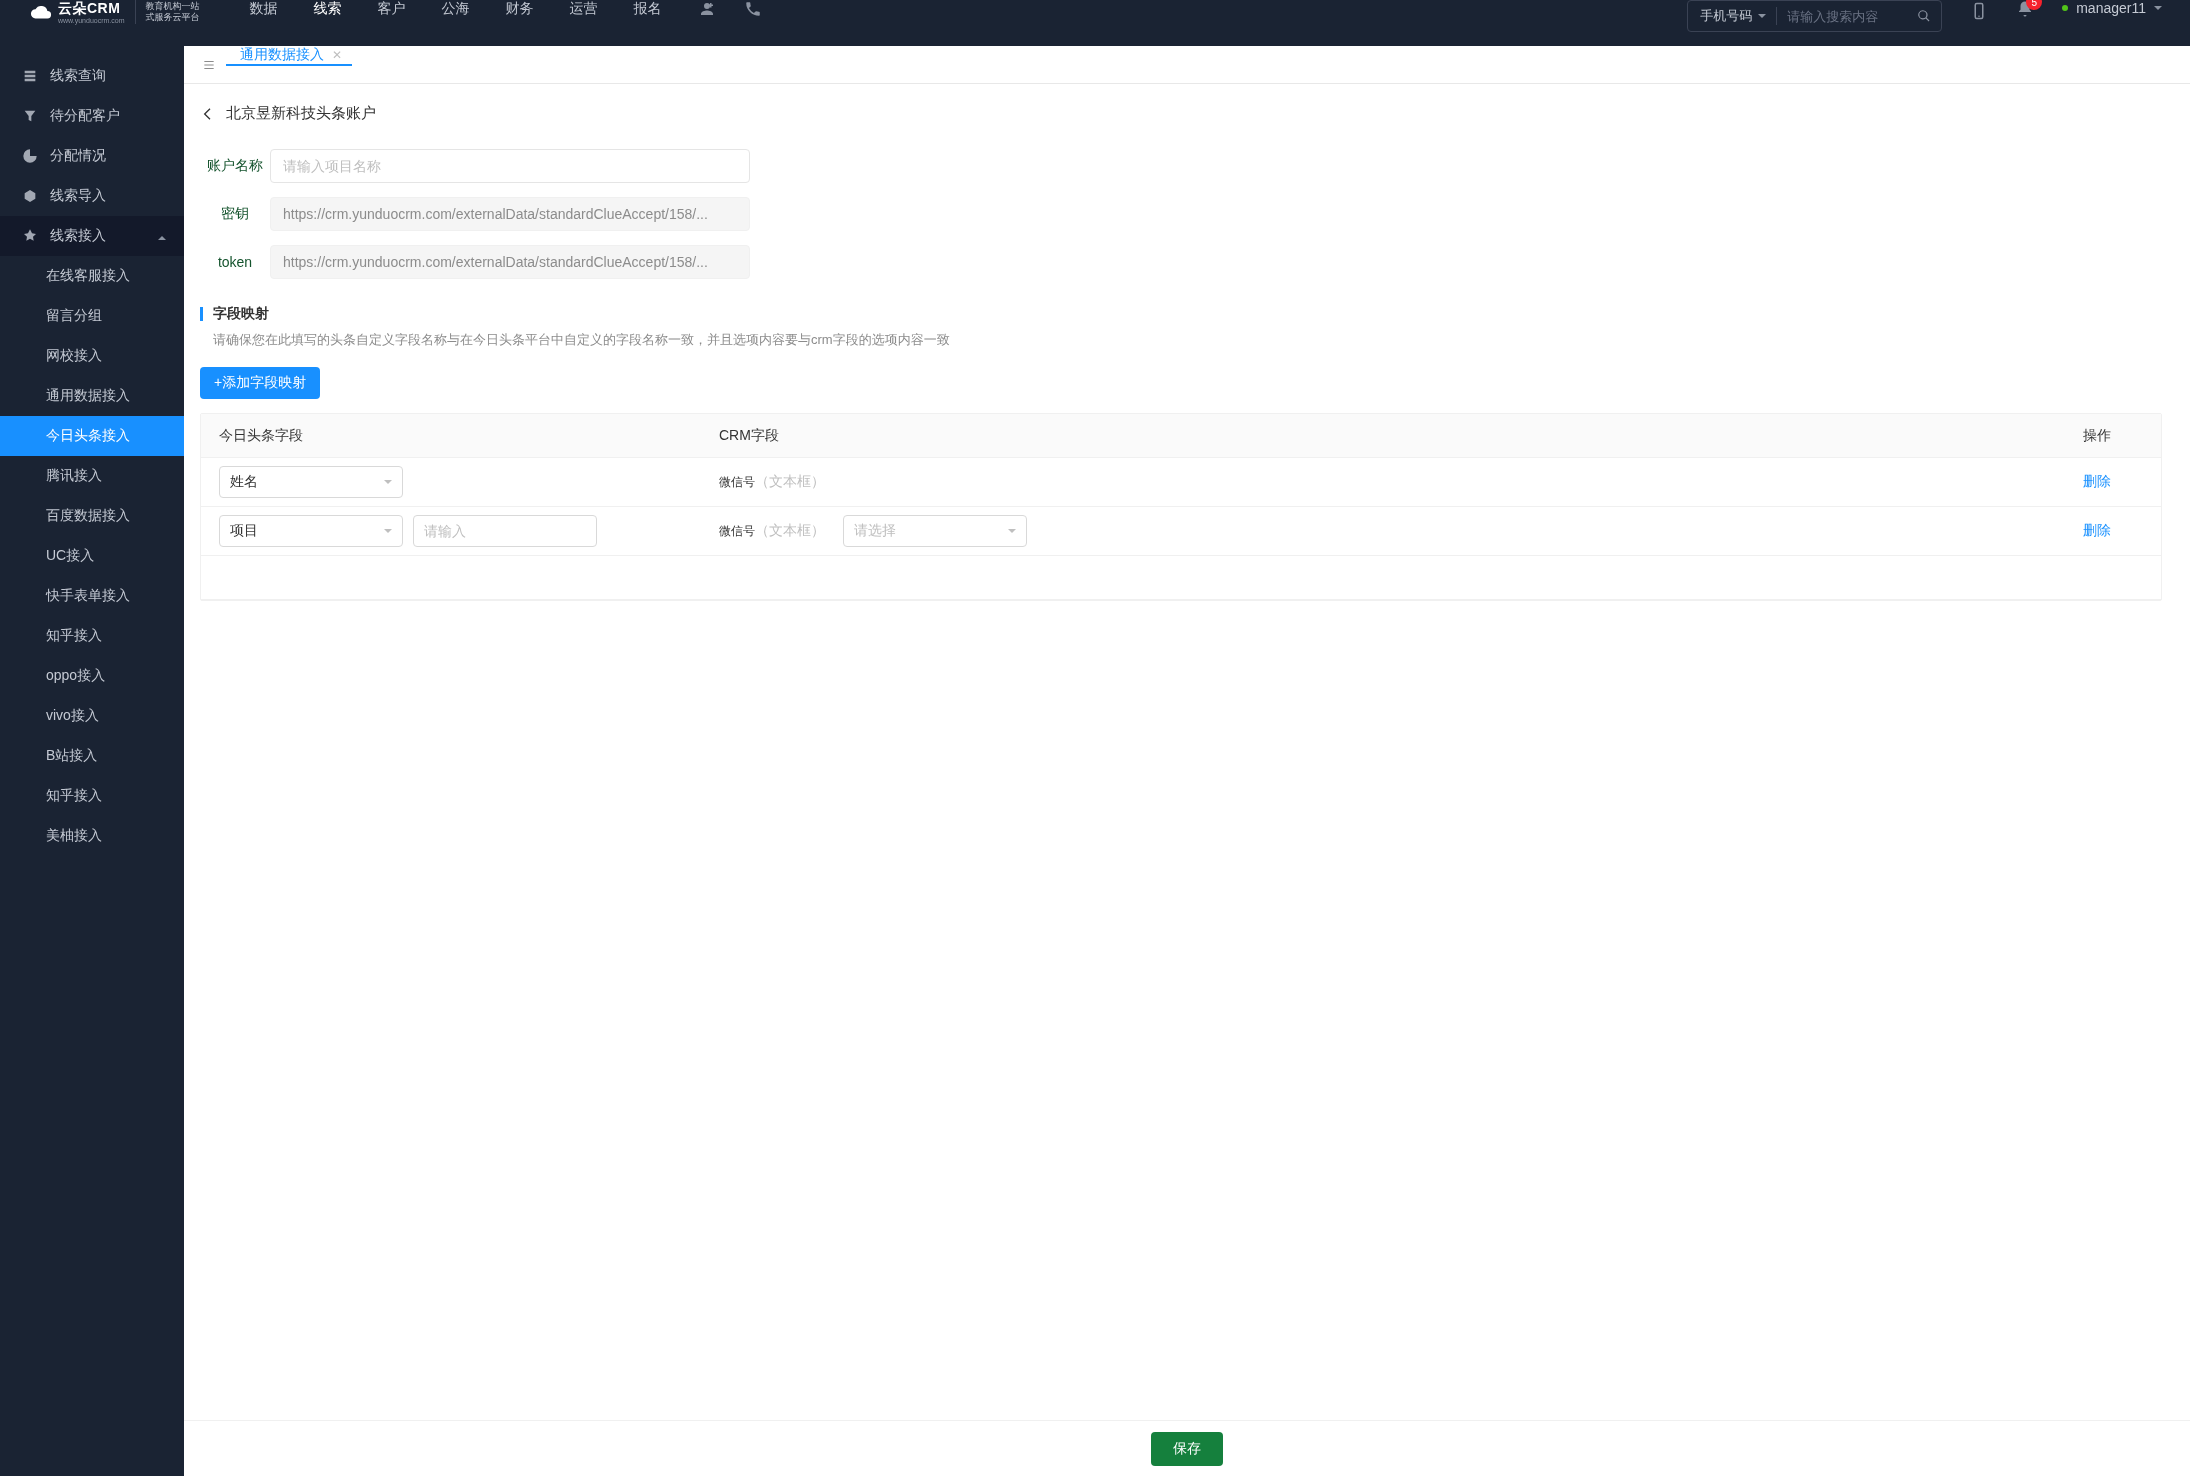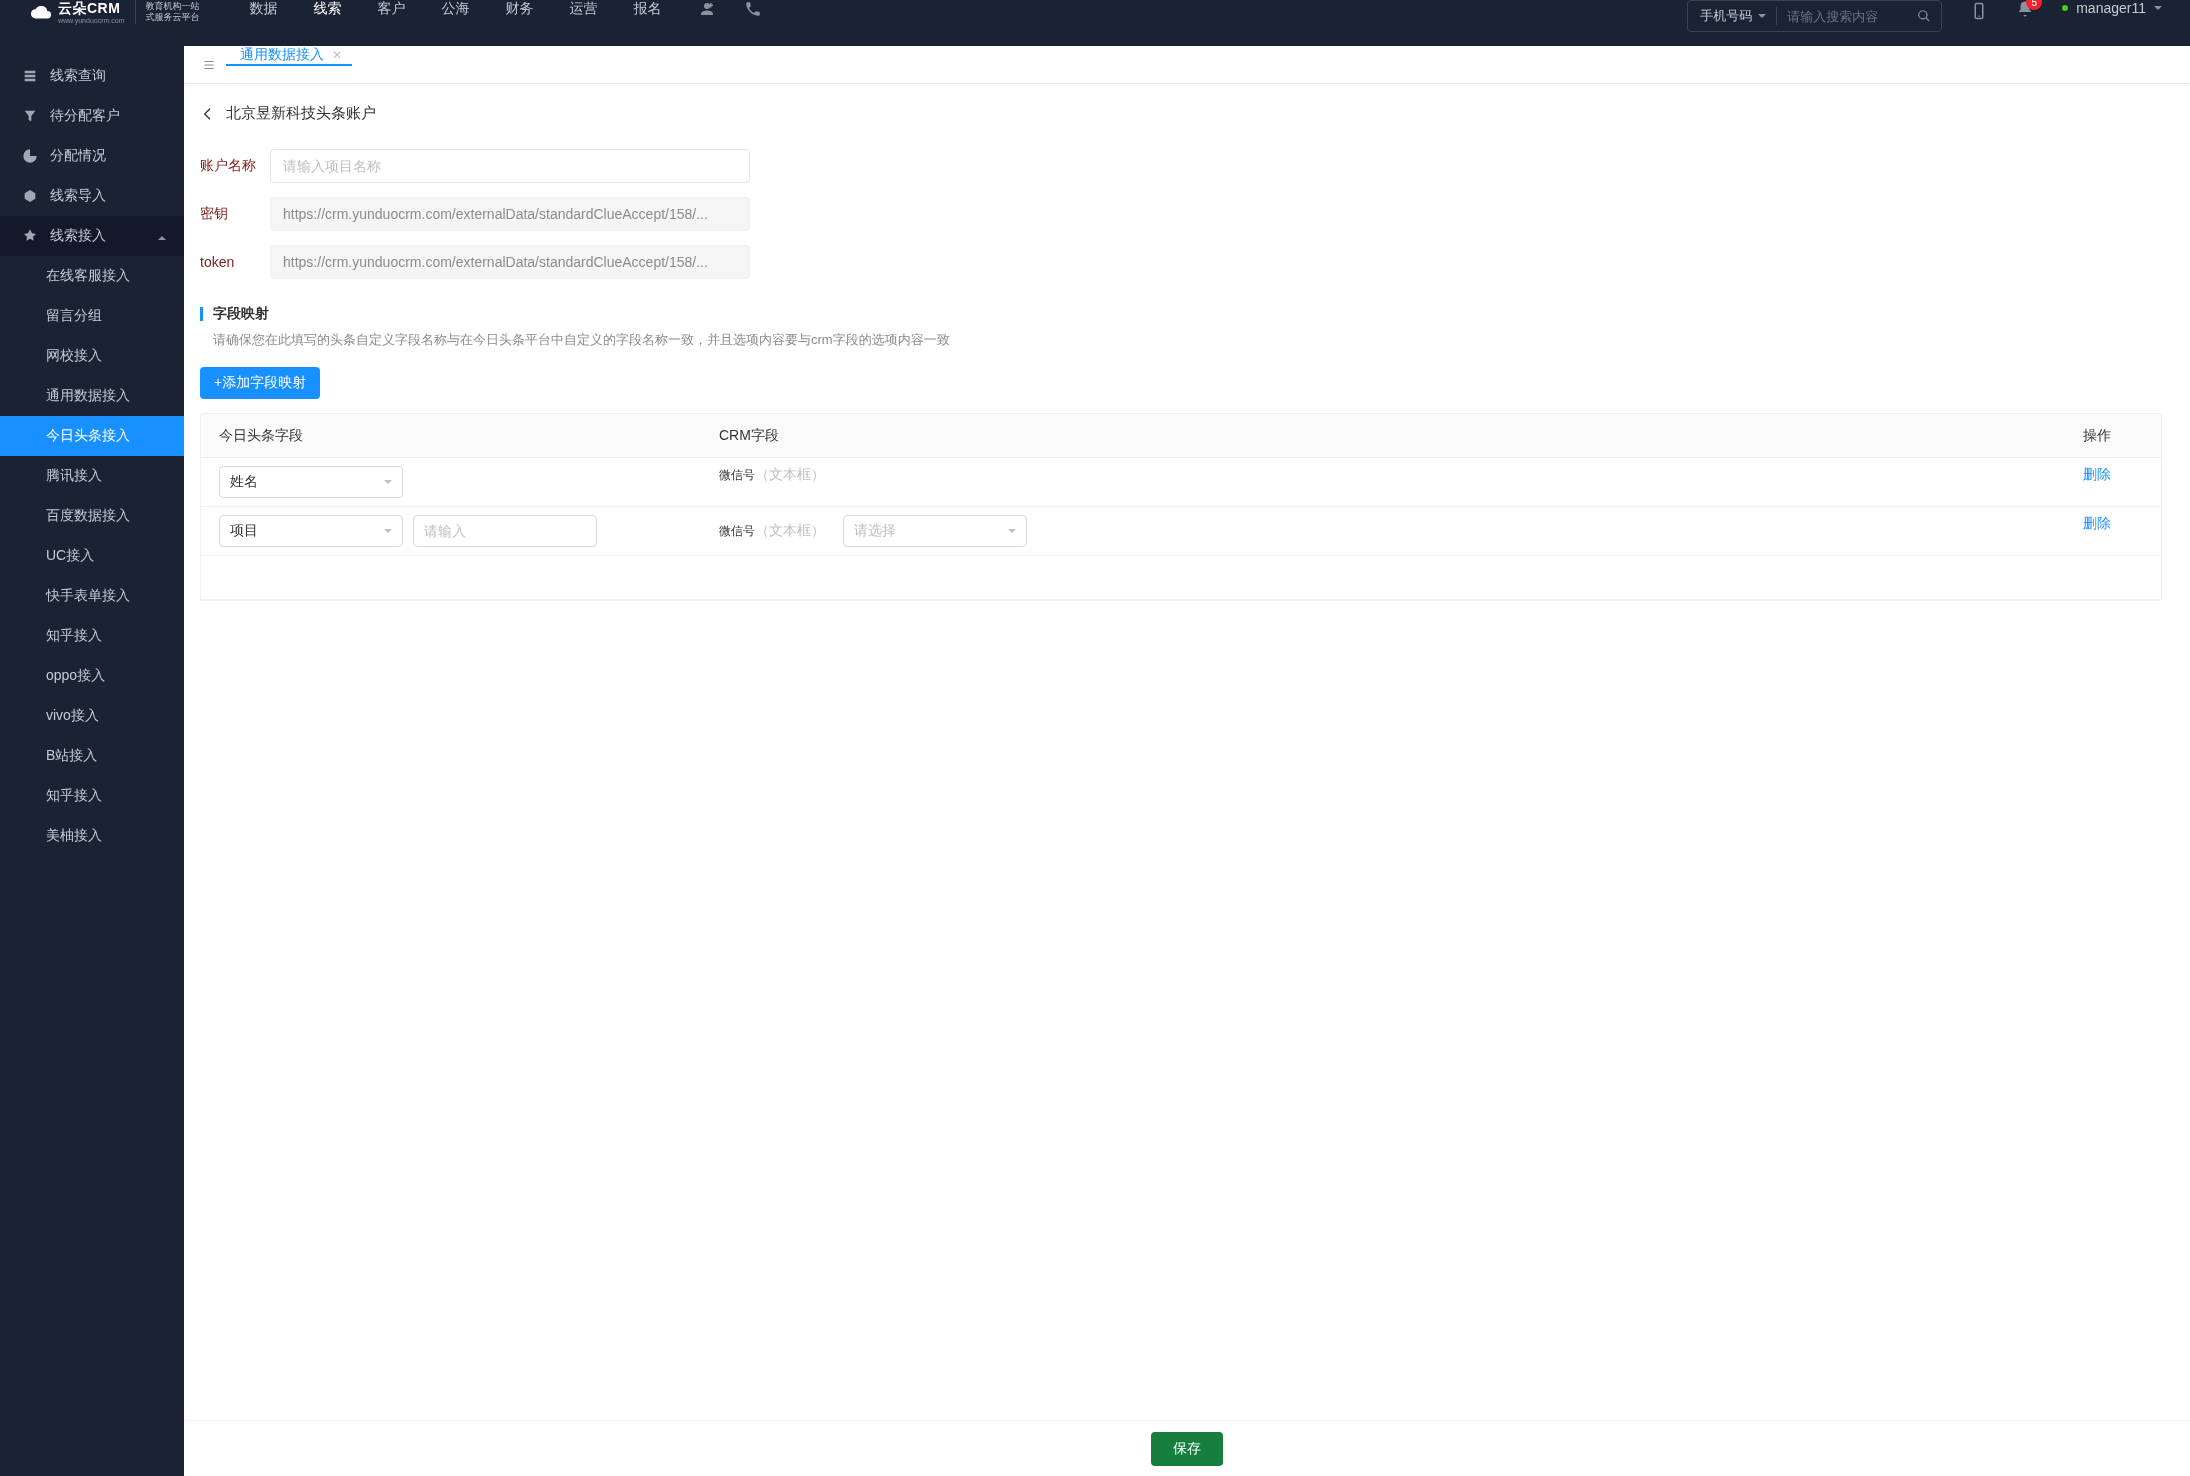--- a/index.html
+++ b/index.html
@@ -52,35 +52,35 @@
 .tab { display: flex; align-items: center; padding: 0 10px 0 14px; border-bottom: 2px solid transparent; cursor: pointer; color: #595959; gap: 8px; font-size: 14px; }
 .tab.active { color: #1890ff; border-bottom-color: #1890ff; }
 .tab-close { font-size: 12px; color: #bfbfbf; cursor: pointer; }
 
 .content { flex: 1; overflow-y: auto; padding: 20px 28px 90px 16px; position: relative; }
 .breadcrumb { display: flex; align-items: center; gap: 10px; margin-bottom: 26px; }
 .back-arrow { width: 16px; height: 16px; cursor: pointer; }
 .breadcrumb-title { font-size: 15px; color: #333; font-weight: 500; }
 
 .form-row { display: flex; align-items: center; margin-bottom: 14px; }
-.form-label { width: 70px; color: #7f1d1d; font-size: 14px; text-align: left; }
+.form-label { width: 70px; color: #14532d; font-size: 14px; text-align: center; }
 .form-input { width: 480px; height: 34px; border: 1px solid #e5e5e5; border-radius: 4px; padding: 0 12px; font-size: 14px; outline: none; background: #fff; }
 .form-input::placeholder { color: #bfbfbf; }
 .form-input.readonly { background: #f5f5f5; color: #8c8c8c; border-color: #f0f0f0; }
 
 .section-title { display: flex; align-items: center; gap: 10px; margin-top: 26px; margin-bottom: 8px; }
 .section-bar { width: 3px; height: 14px; background: #1890ff; }
 .section-text { font-size: 14px; font-weight: 600; color: #333; }
 .hint { color: #8c8c8c; font-size: 13px; margin-bottom: 18px; padding-left: 13px; }
 
 .add-btn { background: #1890ff; color: #fff; border: none; height: 32px; padding: 0 14px; border-radius: 4px; font-size: 14px; cursor: pointer; margin-bottom: 14px; }
 
 .table { width: 100%; border: 1px solid #f0f0f0; border-radius: 2px; }
 .thead { display: flex; background: #fafafa; height: 44px; align-items: center; padding: 0 18px; font-size: 14px; color: #333; font-weight: 500; border-bottom: 1px solid #f0f0f0; }
-.trow { display: flex; align-items: flex-start; padding: 8px 18px; border-bottom: 1px solid #f0f0f0; }
+.trow { display: flex; align-items: center; padding: 8px 18px; border-bottom: 1px solid #f0f0f0; }
 .col1 { flex: 0 0 500px; display: flex; gap: 10px; align-items: center; }
 .col2 { flex: 1; display: flex; gap: 18px; align-items: center; }
 .col3 { flex: 0 0 60px; text-align: left; }
 .sel { min-width: 184px; height: 32px; border: 1px solid #d9d9d9; border-radius: 4px; padding: 0 28px 0 10px; font-size: 14px; background: #fff; position: relative; display: flex; align-items: center; cursor: pointer; }
 .sel::after { content: ""; position: absolute; right: 10px; top: 50%; margin-top: -2px; border: 4px solid transparent; border-top-color: #bfbfbf; }
 .sel.placeholder { color: #bfbfbf; }
 .small-input { width: 184px; height: 32px; border: 1px solid #d9d9d9; border-radius: 4px; padding: 0 10px; font-size: 14px; outline: none; }
 .small-input::placeholder { color: #bfbfbf; }
 .field-name { color: #333; font-size: 12px; }
 .field-type { color: #bfbfbf; font-size: 14px; }

